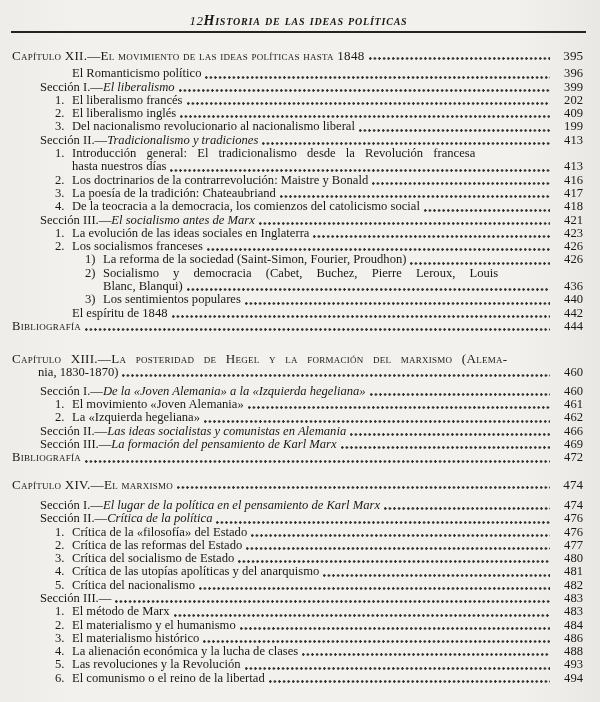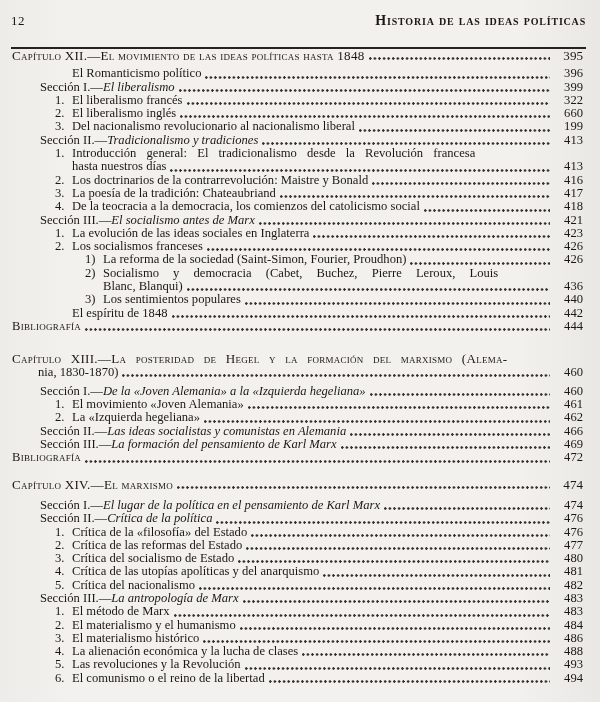--- a/index.html
+++ b/index.html
@@ -8,23 +8,24 @@
     font-family:"Liberation Serif","DejaVu Serif",serif;
     color:#1b1814;
     background:#e9e7e3;
   }
   .page{
     position:relative;width:600px;height:702px;overflow:hidden;
     background:linear-gradient(90deg,#eeece8 0%,#f3f1ee 12%,#f3f1ee 86%,#eae8e4 100%);
   }
   .page-header{
     position:absolute;top:13px;left:11px;right:14px;
-    display:flex;justify-content:space-between;align-items:baseline;
+    display:flex;justify-content:center;align-items:baseline;
     border-bottom:2px solid #26221e;
-    padding-bottom:18px;
+    padding-bottom:2px;
+    font-style:italic;
   }
   .folio{font-size:13px;letter-spacing:.5px;}
   .running-title{
     font-size:14px;font-weight:bold;
     font-variant:small-caps;letter-spacing:.8px;
   }
   .toc{position:absolute;top:49px;left:12px;right:17px;}
   .row{
     display:flex;align-items:flex-start;
     font-size:12.6px;line-height:13.3px;min-height:13.3px;
@@ -76,27 +77,27 @@
       <div class="row r-section">
         <span class="pre">Sección I.—</span>
         <span class="txt it">El liberalismo</span>
         <span class="leader"></span>
         <span class="page-num">399</span>
       </div>
       <div class="row r-item">
         <span class="num">1.</span>
         <span class="txt">El liberalismo francés</span>
         <span class="leader"></span>
-        <span class="page-num">322</span>
+        <span class="page-num">202</span>
       </div>
       <div class="row r-item">
         <span class="num">2.</span>
         <span class="txt">El liberalismo inglés</span>
         <span class="leader"></span>
-        <span class="page-num">660</span>
+        <span class="page-num">409</span>
       </div>
       <div class="row r-item">
         <span class="num">3.</span>
         <span class="txt">Del nacionalismo revolucionario al nacionalismo liberal</span>
         <span class="leader"></span>
         <span class="page-num">199</span>
       </div>
       <div class="row r-section">
         <span class="pre">Sección II.—</span>
         <span class="txt it">Tradicionalismo y tradiciones</span>
@@ -266,21 +267,20 @@
         <span class="page-num">481</span>
       </div>
       <div class="row r-item">
         <span class="num">5.</span>
         <span class="txt">Crítica del nacionalismo</span>
         <span class="leader"></span>
         <span class="page-num">482</span>
       </div>
       <div class="row r-section">
         <span class="pre">Sección III.—</span>
-        <span class="txt it">La antropología de Marx</span>
         <span class="leader"></span>
         <span class="page-num">483</span>
       </div>
       <div class="row r-item">
         <span class="num">1.</span>
         <span class="txt">El método de Marx</span>
         <span class="leader"></span>
         <span class="page-num">483</span>
       </div>
       <div class="row r-item">

